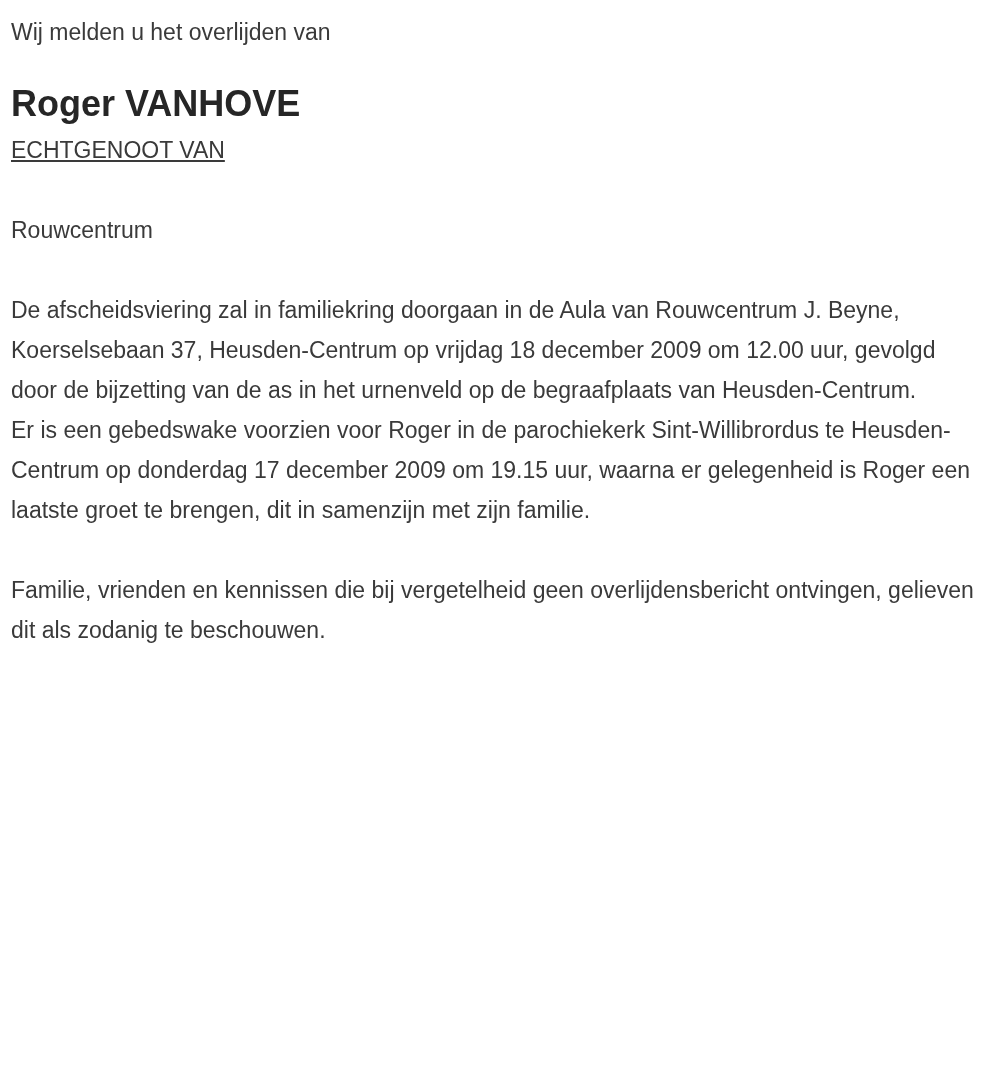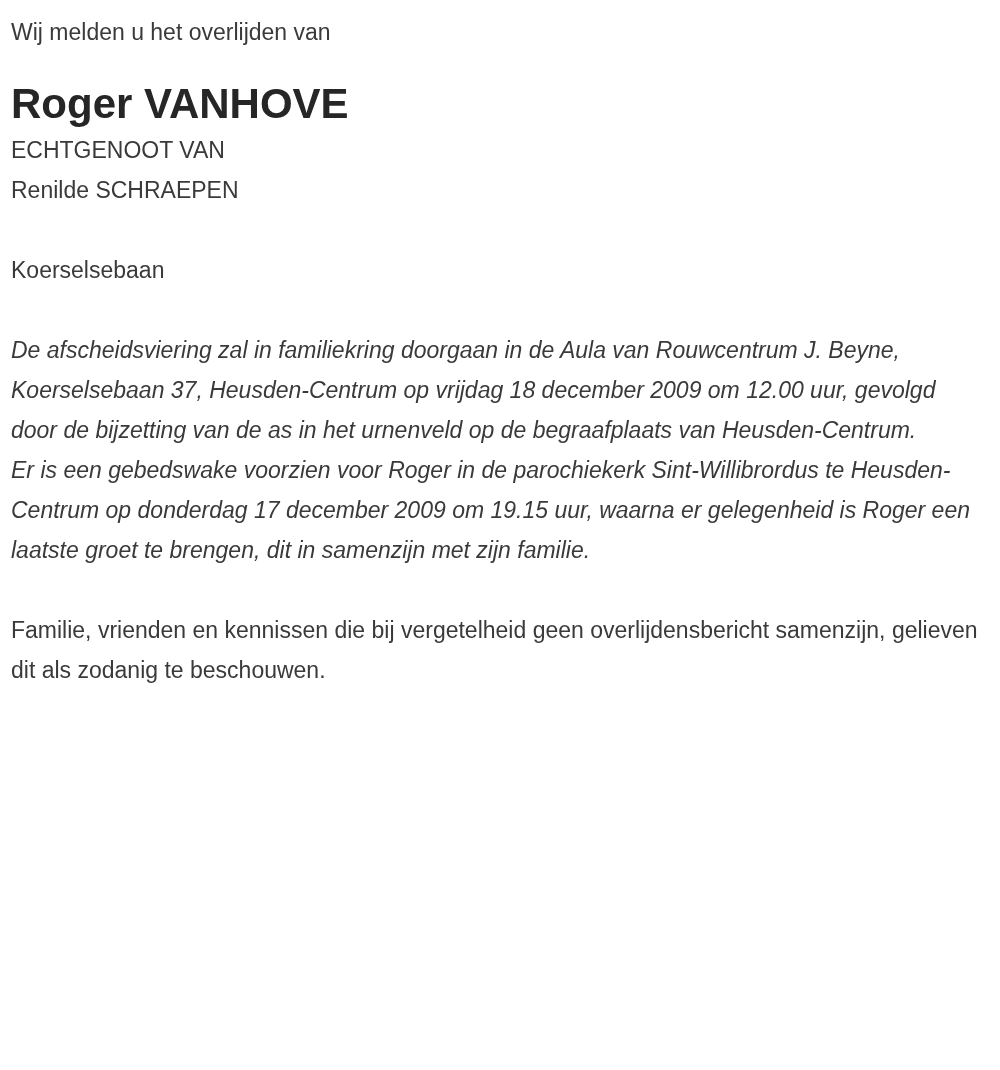--- a/index.html
+++ b/index.html
@@ -19,54 +19,53 @@
     background: #ffffff;
     overflow: hidden;
   }
   .doc p {
     margin: 0;
   }
   .intro {
     margin: 0;
   }
   h1.deceased-name {
-    font-size: 42px;
+    font-size: 36px;
     line-height: 44px;
     font-weight: 700;
     color: #262626;
     margin: 30px 0 4px 0;
     font-family: "Liberation Sans", "DejaVu Sans", sans-serif;
   }
   .relation-line,
   .spouse-line {
     margin: 0;
+    text-decoration: underline;
   }
   .block {
     margin-top: 40px !important;
   }
   .multiline {
     white-space: pre-line;
-    font-style: italic;
   }
 </style>
 </head>
 <body>
 
 <div class="doc">
 
   <p class="intro">Wij melden u het overlijden van</p>
 
   <h1 class="deceased-name">Roger VANHOVE</h1>
 
   <p class="relation-line">ECHTGENOOT VAN</p>
 
-  <p class="spouse-line">Renilde SCHRAEPEN</p>
 
-  <p class="block">Koerselsebaan</p>
+  <p class="block">Rouwcentrum</p>
 
 
   <p class="block multiline">De afscheidsviering zal in familiekring doorgaan in de Aula van Rouwcentrum J. Beyne, Koerselsebaan 37, Heusden-Centrum op vrijdag 18 december 2009 om 12.00 uur, gevolgd door de bijzetting van de as in het urnenveld op de begraafplaats van Heusden-Centrum.
 Er is een gebedswake voorzien voor Roger in de parochiekerk Sint-Willibrordus te Heusden-Centrum op donderdag 17 december 2009 om 19.15 uur, waarna er gelegenheid is Roger een laatste groet te brengen, dit in samenzijn met zijn familie.</p>
 
 
-  <p class="block">Familie, vrienden en kennissen die bij vergetelheid geen overlijdensbericht samenzijn, gelieven dit als zodanig te beschouwen.</p>
+  <p class="block">Familie, vrienden en kennissen die bij vergetelheid geen overlijdensbericht ontvingen, gelieven dit als zodanig te beschouwen.</p>
 
 </div>
 
 </body></html>

